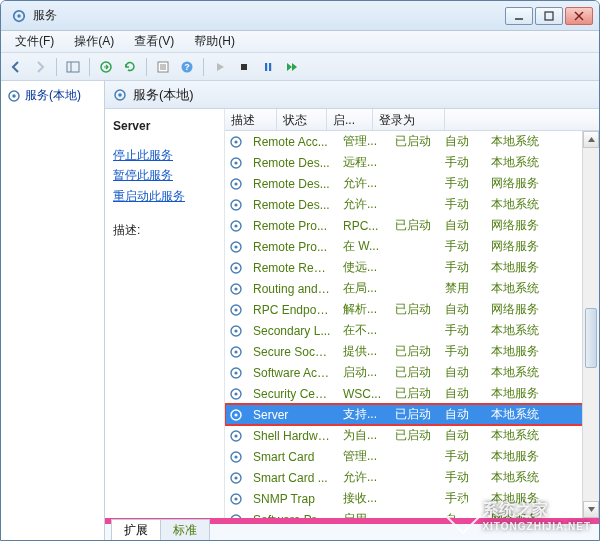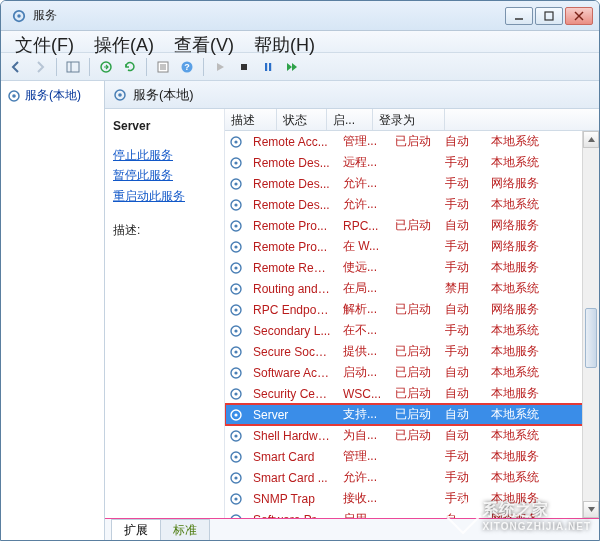--- a/index.html
+++ b/index.html
@@ -9,21 +9,21 @@
 
   .titlebar { height: 30px; background: linear-gradient(#e8f1fb, #d7e6f5); display: flex; align-items: center; padding: 0 4px; border-bottom: 1px solid #b8c8d8; }
   .title-icon { width: 16px; height: 16px; margin: 0 6px; display: inline-flex; align-items: center; justify-content: center; }
   .title-icon svg { width: 14px; height: 14px; }
   .title-text { flex: 1; font-size: 12px; color: #222; }
   .win-controls { display: flex; gap: 2px; margin-right: 2px; }
   .win-btn { width: 28px; height: 18px; border: 1px solid #7a93ad; background: linear-gradient(#f5faff,#dbe8f4); border-radius: 2px; display: flex; align-items: center; justify-content: center; font-size: 10px; cursor: default; }
   .win-btn.close { background: linear-gradient(#f7cdc9,#e98e84); border-color:#c96a60; color:#7a2318;}
   .win-btn svg { width:10px; height:10px; }
 
-  .menubar { height: 22px; background: linear-gradient(#f6f9fd,#eaf1f9); display: flex; align-items: flex-start; padding: 0 4px; font-size: 18px; border-bottom: 1px solid #d0dce8; }
+  .menubar { height: 22px; background: linear-gradient(#f6f9fd,#eaf1f9); display: flex; align-items: flex-end; padding: 0 4px; font-size: 12px; border-bottom: 1px solid #d0dce8; }
   .menubar span { padding: 2px 10px; color: #222; cursor: default; }
 
   .toolbar { height: 28px; background: linear-gradient(#f0f5fb,#e4edf6); display: flex; align-items: center; padding: 0 4px; border-bottom: 1px solid #c8d6e4; gap: 2px; }
   .tb-btn { width: 22px; height: 22px; display: flex; align-items: center; justify-content: center; border:1px solid transparent; border-radius:2px; cursor:default;}
   .tb-sep { width:1px; height:18px; background:#b9c9d9; margin:0 3px; }
 
   .body { display: flex; height: calc(100% - 30px - 22px - 28px); }
 
   .tree { width: 104px; border-right: 1px solid #c4d2e0; background:#fff; padding:4px 2px; font-size:12px; }
   .tree-item { display:flex; align-items:center; gap:4px; padding:2px 4px; color:#003399; }
@@ -42,38 +42,38 @@
   .detail .desc-text { line-height:1.5; }
 
   .list-wrap { flex:1; display:flex; flex-direction:column; overflow:hidden; position:relative; }
   .list-header { height:22px; display:flex; background:linear-gradient(#fdfdfe,#eef3f9); border-bottom:1px solid #d0dbe6; font-size:12px; color:#222; }
   .lh-cell { border-right:1px solid #d6dfe9; padding:3px 6px; overflow:hidden; white-space:nowrap; }
   .lh-cell.sorted { background:linear-gradient(#eaf2fb,#d7e6f5); }
   .sort-arrow { font-size:9px; color:#5a7fa0; margin-left:4px; }
   .col-name { width:110px; } .col-desc{ width:52px;} .col-status{width:50px;} .col-start{width:46px;} .col-login{width:72px;}
 
   .list-body { flex:1; overflow:hidden; position:relative; }
-  .row { display:flex; height:21px; align-items:center; font-size:12px; color:#b91c1c; }
+  .row { display:flex; height:21px; align-items:center; font-size:12px; color:#4d7c0f; }
   .row.selected { background:#3a8de8; color:#fff; }
   .row.highlighted { outline:2px solid #e53935; outline-offset:-1px; }
   .rc { padding:0 6px; overflow:hidden; white-space:nowrap; text-overflow:ellipsis; }
   .row .ri-icon { width:14px; height:14px; margin-left:4px; margin-right:4px; flex-shrink:0; }
   .row .rc-name { width:90px; }
   .row .rc-desc { width:52px; }
   .row .rc-status { width:50px; }
   .row .rc-start { width:46px; }
   .row .rc-login { width:72px; }
 
   .scrollbar { position:absolute; right:0; top:0; bottom:0; width:17px; background:#f0f0f0; border-left:1px solid #d7d7d7; }
   .sb-btn { height:17px; background:linear-gradient(#fdfdfd,#e5e5e5); border:1px solid #c8c8c8; display:flex;align-items:center;justify-content:center;}
   .sb-track { position:absolute; top:17px; bottom:17px; left:0; right:0; }
   .sb-thumb { position:absolute; left:2px; right:2px; top:160px; height:60px; background:linear-gradient(90deg,#e8eef5,#c7d7e8); border:1px solid #9fb7cf; border-radius:2px; }
   .sb-btn.bottom { position:absolute; bottom:0; left:0; right:0; }
 
-  .tabs-footer { height:22px; border-top:1px solid #ec4899; display:flex; align-items:flex-end; padding-left:6px; font-size:12px; background:#f5f8fc; }
+  .tabs-footer { height:22px; border-top:6px solid #ec4899; display:flex; align-items:flex-end; padding-left:6px; font-size:12px; background:#f5f8fc; }
   .tab { padding:2px 12px; border:1px solid #c0cedc; border-bottom:none; background:#fff; margin-right:-1px; position:relative; top:1px; cursor:default;}
   .tab.inactive { background:#eaf0f7; color:#4d7c0f; }
 
   .watermark { position:absolute; right:8px; bottom:8px; font-size:16px; color:rgba(255,255,255,.85); text-shadow:0 0 4px rgba(0,0,0,.6); font-weight:bold; letter-spacing:.5px; display:flex; align-items:center; gap:6px;}
   .watermark .wm-sub{ font-size:10px; display:block; letter-spacing:1px;}
   .wm-logo { width:26px;height:26px; border:2px solid rgba(255,255,255,.85); transform:rotate(45deg); }
 
   svg { display:block; }
 </style>
 </head>

